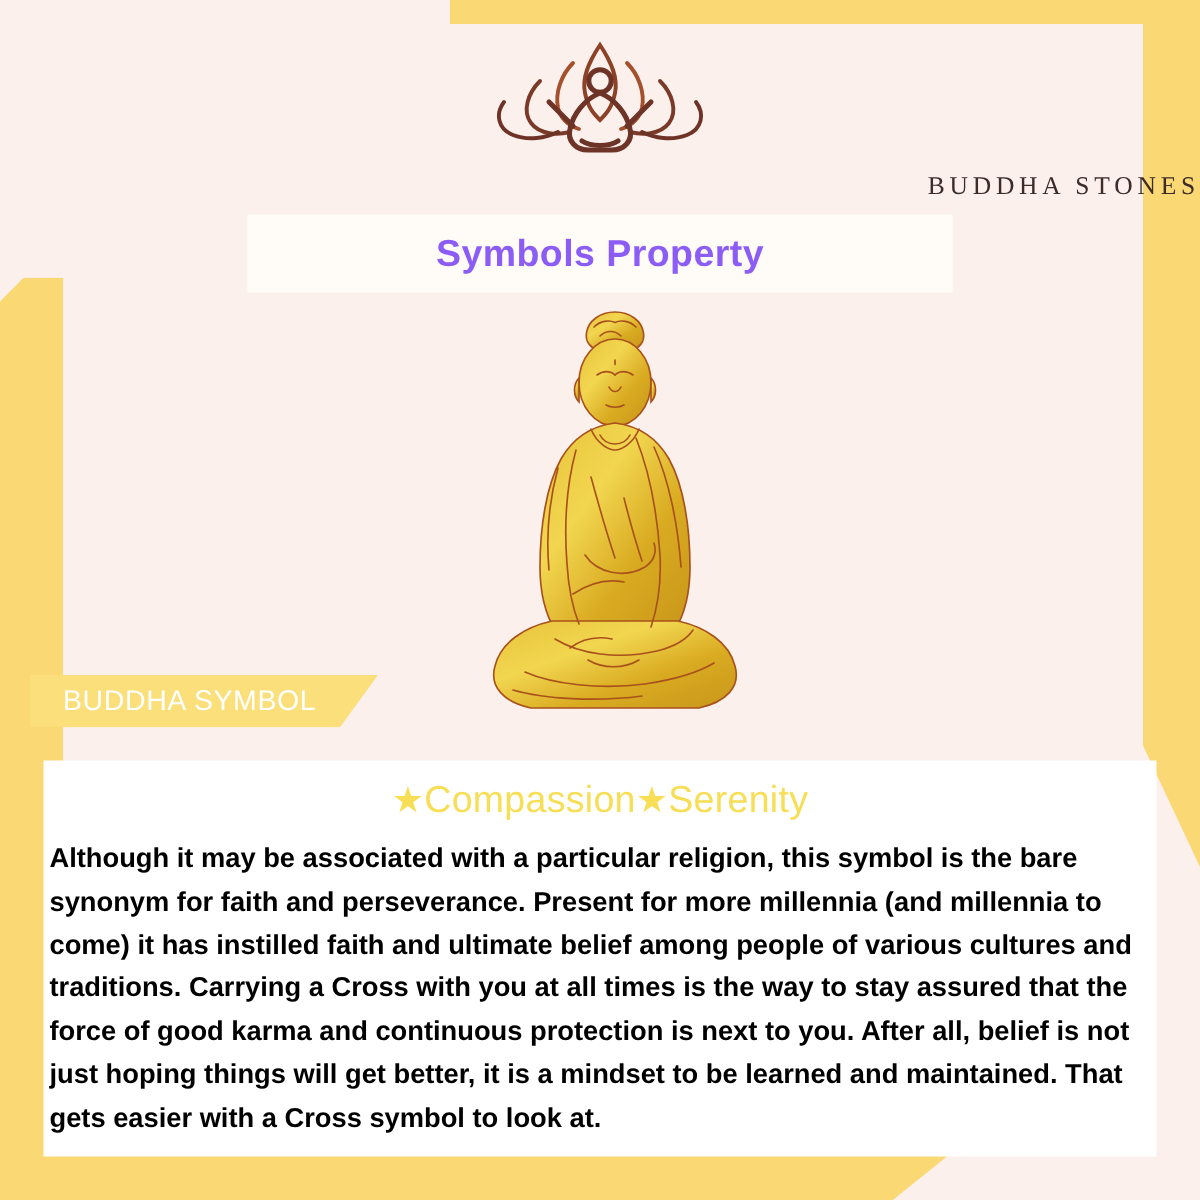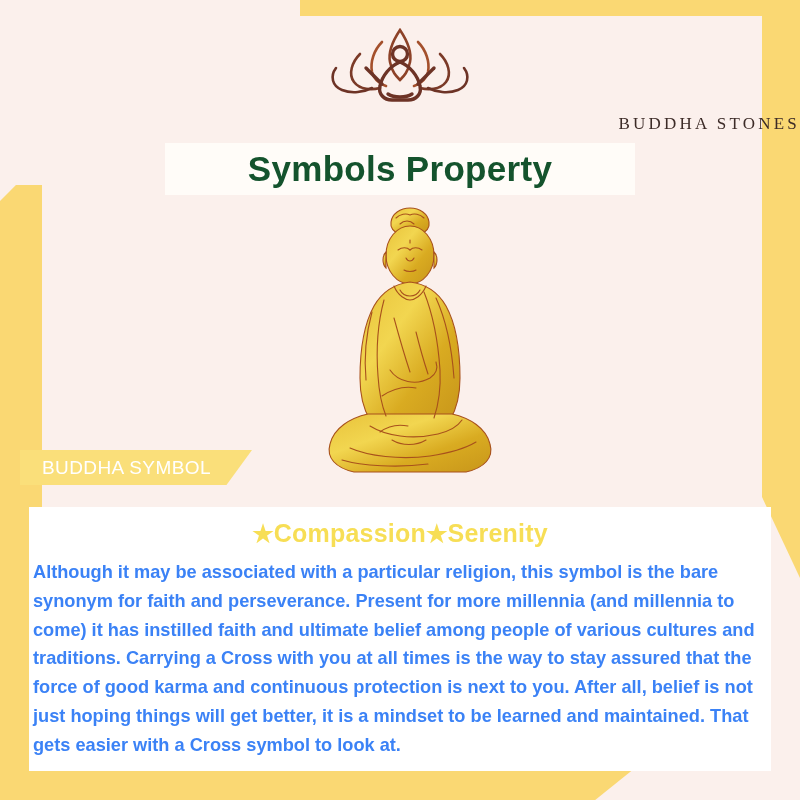--- a/index.html
+++ b/index.html
@@ -87,23 +87,23 @@
     top: 143px;
     left: 165px;
     width: 470px;
     height: 52px;
     background: #fffcf8;
     display: flex;
     align-items: center;
     justify-content: center;
   }
   .title-text {
-    font-size: 35px;
+    font-size: 25px;
     font-weight: bold;
-    color: #14532d;
+    color: #8b5cf6;
     letter-spacing: 0.3px;
   }
 
   
   .buddha-wrap {
     position: absolute;
     top: 200px;
     left: 320px;
     width: 180px;
     height: 292px;
@@ -136,30 +136,30 @@
     top: 507px;
     left: 29px;
     width: 742px;
     height: 264px;
     background: #ffffff;
   }
   .subtitle {
     text-align: center;
     margin-top: 12px;
     font-size: 25px;
-    font-weight: bold;
+    font-weight: normal;
     color: #f7de55;
     letter-spacing: 0.2px;
   }
   .subtitle .star { font-size: 24px; }
   .body-copy {
     margin: 10px 4px 0 4px;
     font-size: 18.2px;
     line-height: 1.58;
-    color: #3b82f6;
+    color: #000000;
     font-weight: 600;
     text-align: left;
   }
 </style>
 </head>
 <body>
 
 <div id="page">
 
   <div class="deco-top-right"></div>

